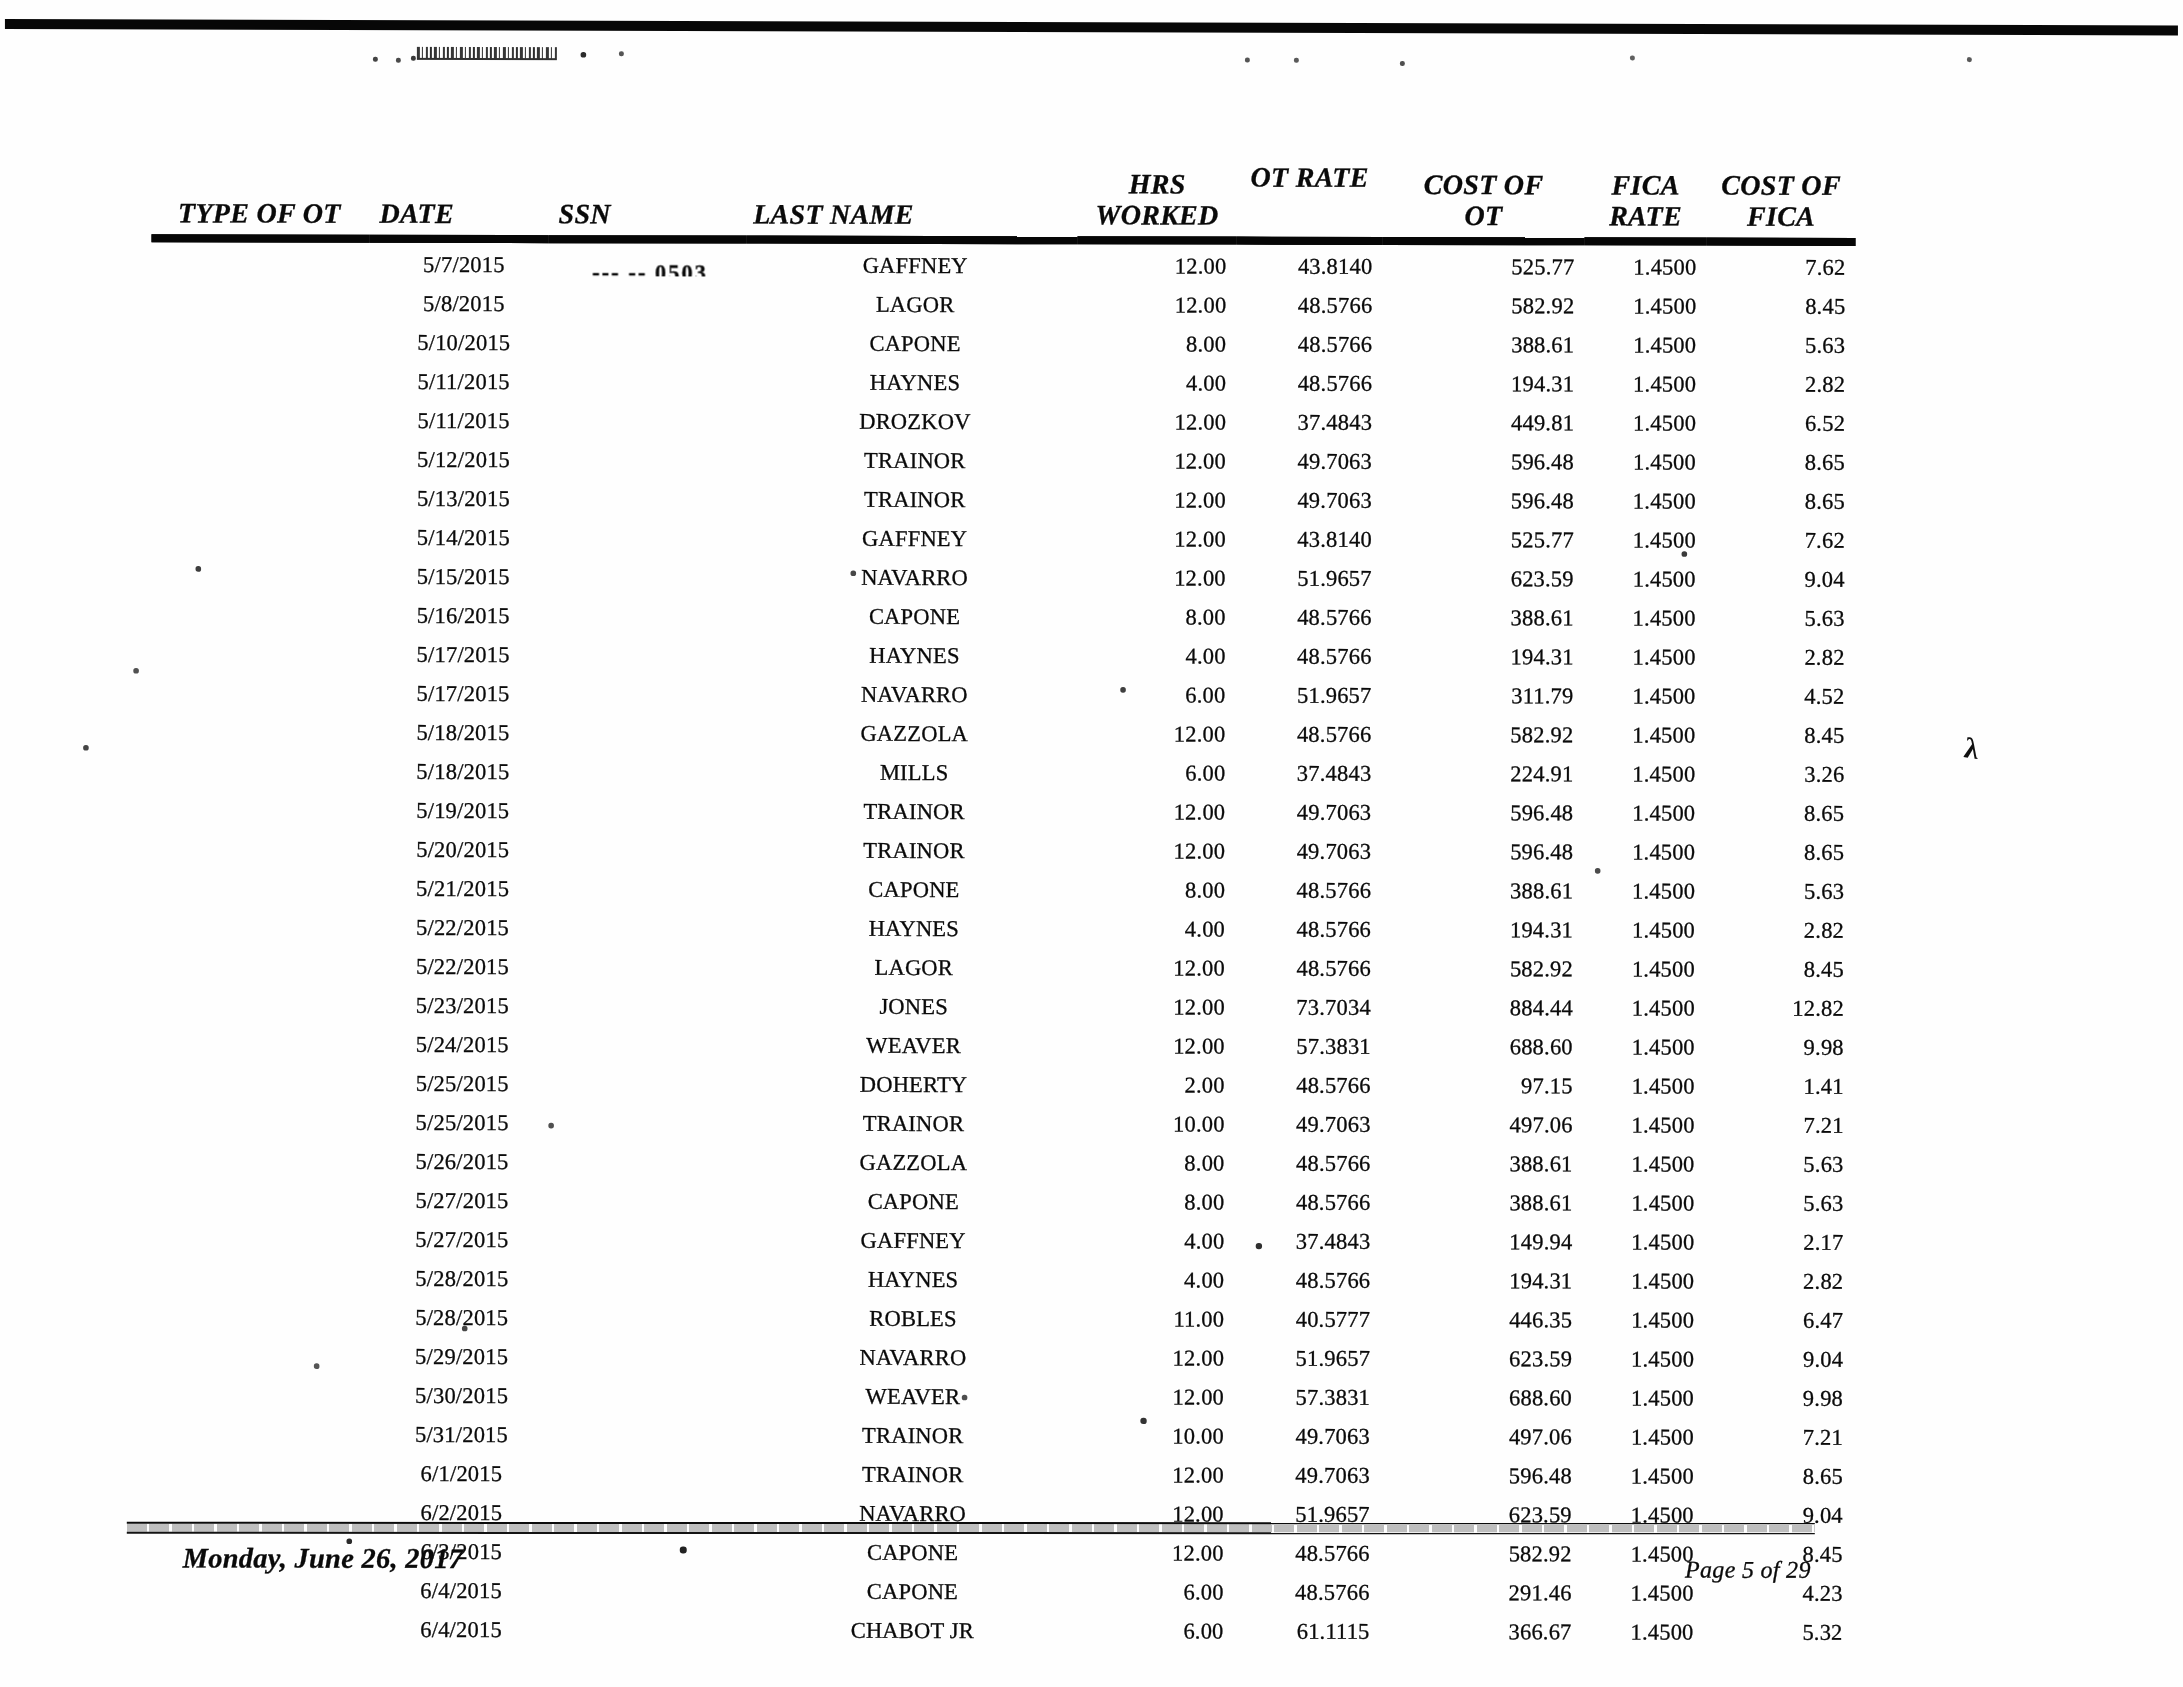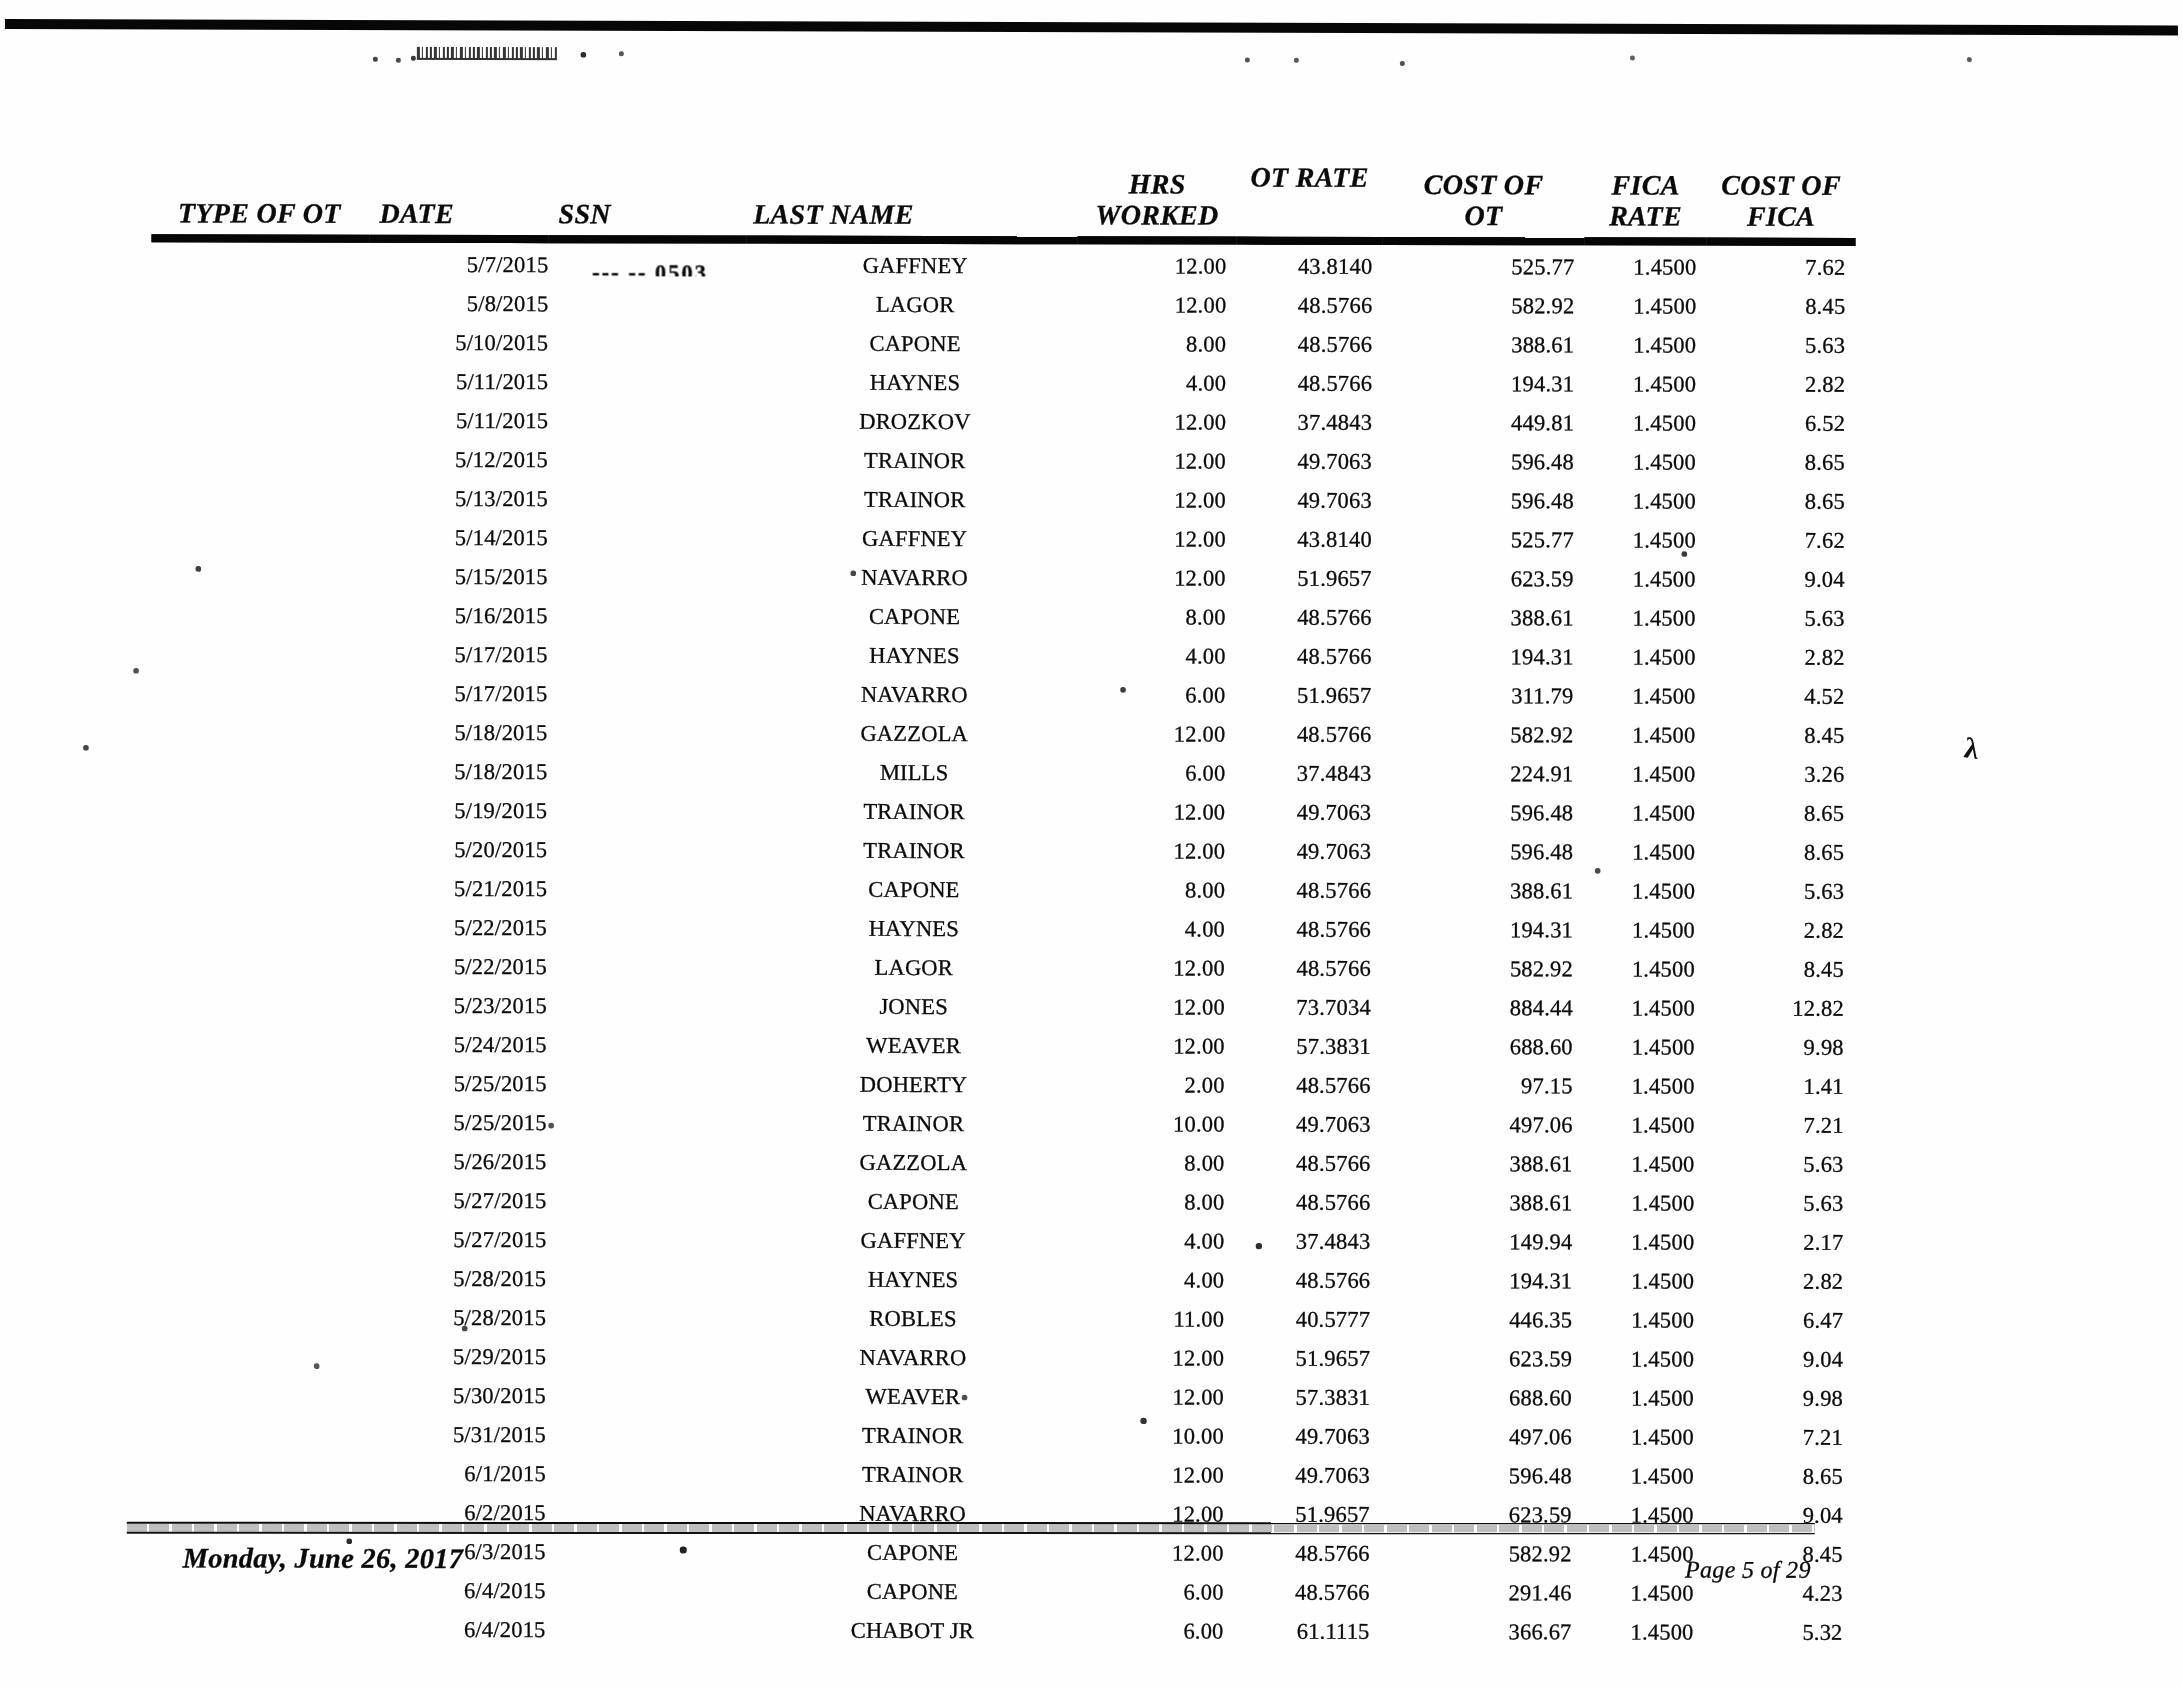--- a/index.html
+++ b/index.html
@@ -110,21 +110,21 @@
   tbody td {
     height: 35px;
     font-size: 22.5px;
     vertical-align: bottom;
     padding: 0 0 4px 0;
     -webkit-text-stroke: 0.3px #0d0d0d;
     letter-spacing: 0.2px;
     white-space: nowrap;
     overflow: visible;
   }
-  td.c-date { text-align: right; padding-left: 10px; }
+  td.c-date { text-align: center; padding-left: 10px; }
   td.c-ssn  { text-align: center; padding-left: 5.3px; }
   td.c-name { text-align: center; padding-left: 6.6px; }
   td.c-num  { text-align: right; padding-right: 10px; font-variant-numeric: tabular-nums; }
 
   .ssn-frag {
     display: inline-block;
     height: 14px;
     overflow: hidden;
     line-height: 21px;
     font-weight: bold;

